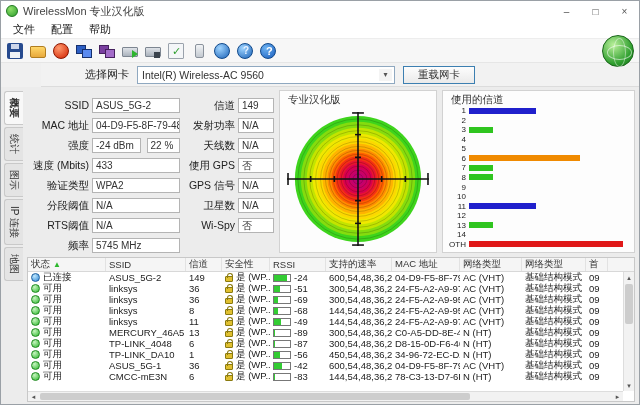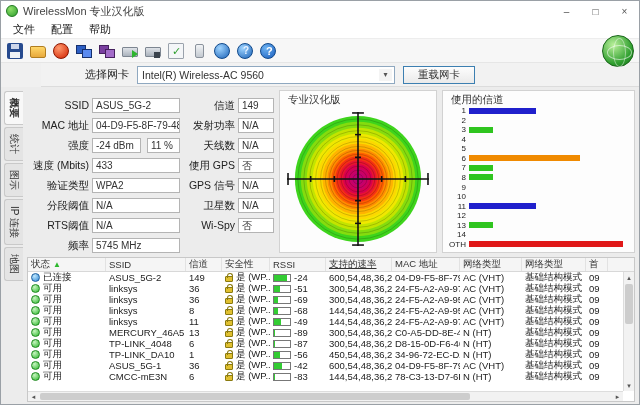--- a/index.html
+++ b/index.html
@@ -196,21 +196,21 @@
             <div class="fvalwrap" style="grid-area: 1 / 2;">
               <div class="fval">ASUS_5G-2</div>
             </div>
             <div class="flabel" style="grid-area: 2 / 1;">MAC 地址</div>
             <div class="fvalwrap" style="grid-area: 2 / 2;">
               <div class="fval">04-D9-F5-8F-79-48</div>
             </div>
             <div class="flabel" style="grid-area: 3 / 1;">强度</div>
             <div class="fvalwrap" style="grid-area: 3 / 2;">
               <div class="fval">-24 dBm</div>
-              <div class="fval">11 %</div>
+              <div class="fval">22 %</div>
             </div>
             <div class="flabel" style="grid-area: 4 / 1;">速度 (Mbits)</div>
             <div class="fvalwrap" style="grid-area: 4 / 2;">
               <div class="fval">433</div>
             </div>
             <div class="flabel" style="grid-area: 5 / 1;">验证类型</div>
             <div class="fvalwrap" style="grid-area: 5 / 2; border-radius: 7px;">
               <div class="fval">WPA2</div>
             </div>
             <div class="flabel" style="grid-area: 6 / 1;">分段阈值</div>
@@ -400,21 +400,21 @@
             </div>
             <div class="th" style="width: 36px; flex: 0 0 36px;">
               <span>信道</span>
             </div>
             <div class="th" style="width: 48px; flex: 0 0 48px;">
               <span>安全性</span>
             </div>
             <div class="th" style="width: 56px; flex: 0 0 56px;">
               <span>RSSI</span>
             </div>
-            <div class="th" style="width: 66px; flex: 0 0 66px; text-decoration: underline;">
+            <div class="th" style="width: 66px; flex: 0 0 66px;">
               <span>支持的速率</span>
             </div>
             <div class="th" style="width: 68px; flex: 0 0 68px;">
               <span>MAC 地址</span>
             </div>
             <div class="th" style="width: 62px; flex: 0 0 62px;">
               <span>网络类型</span>
             </div>
             <div class="th" style="width: 64px; flex: 0 0 64px;">
               <span>网络类型</span>

